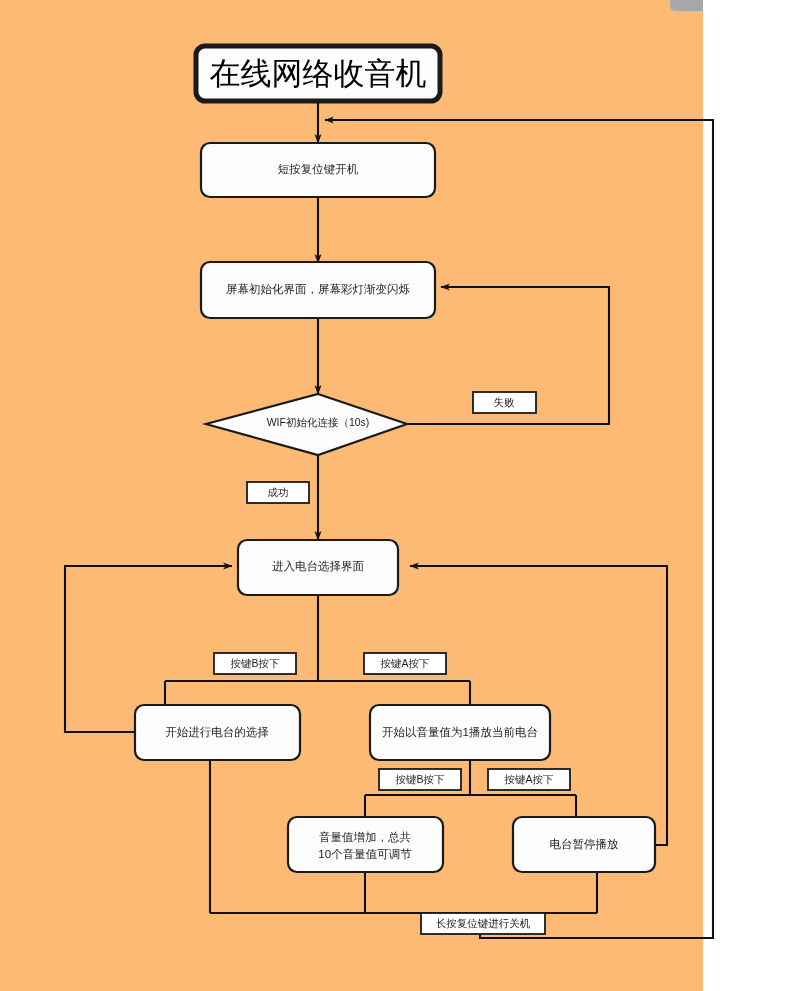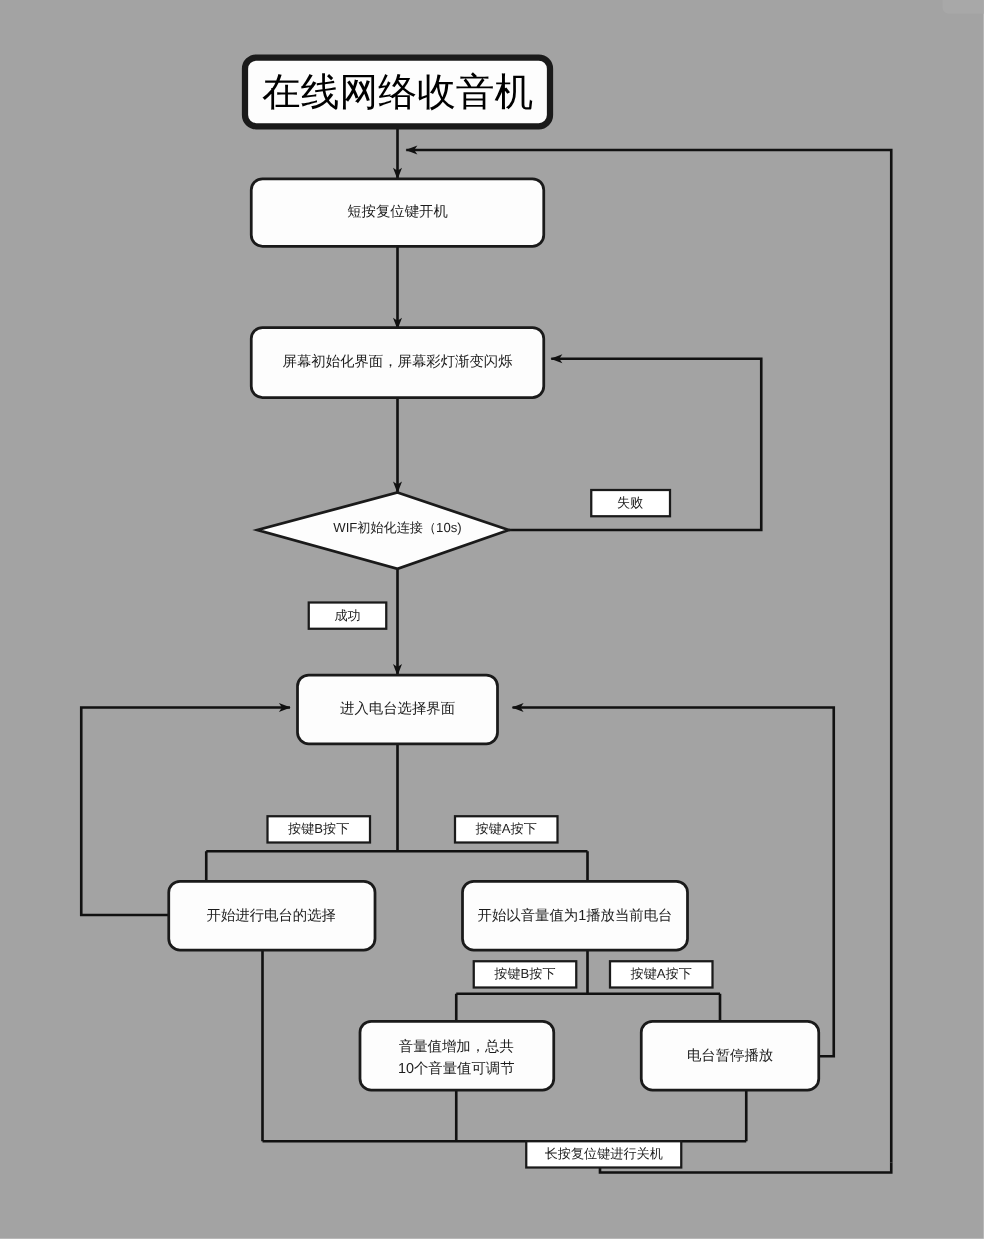--- a/index.html
+++ b/index.html
@@ -8,23 +8,23 @@
     background: #ffffff;
   }
   body {
     width: 787px;
     height: 991px;
     font-family: "Liberation Sans", "DejaVu Sans", sans-serif;
     overflow: hidden;
   }
   #flow-root {
     position: relative;
-    width: 787px;
+    width: 703px;
     height: 991px;
-    background: #a3a3a3;
+    background: #fdba74;
   }
   svg#flow-svg {
     position: absolute;
     left: 0;
     top: 0;
     width: 787px;
     height: 991px;
     display: block;
   }
   .node-shape {

